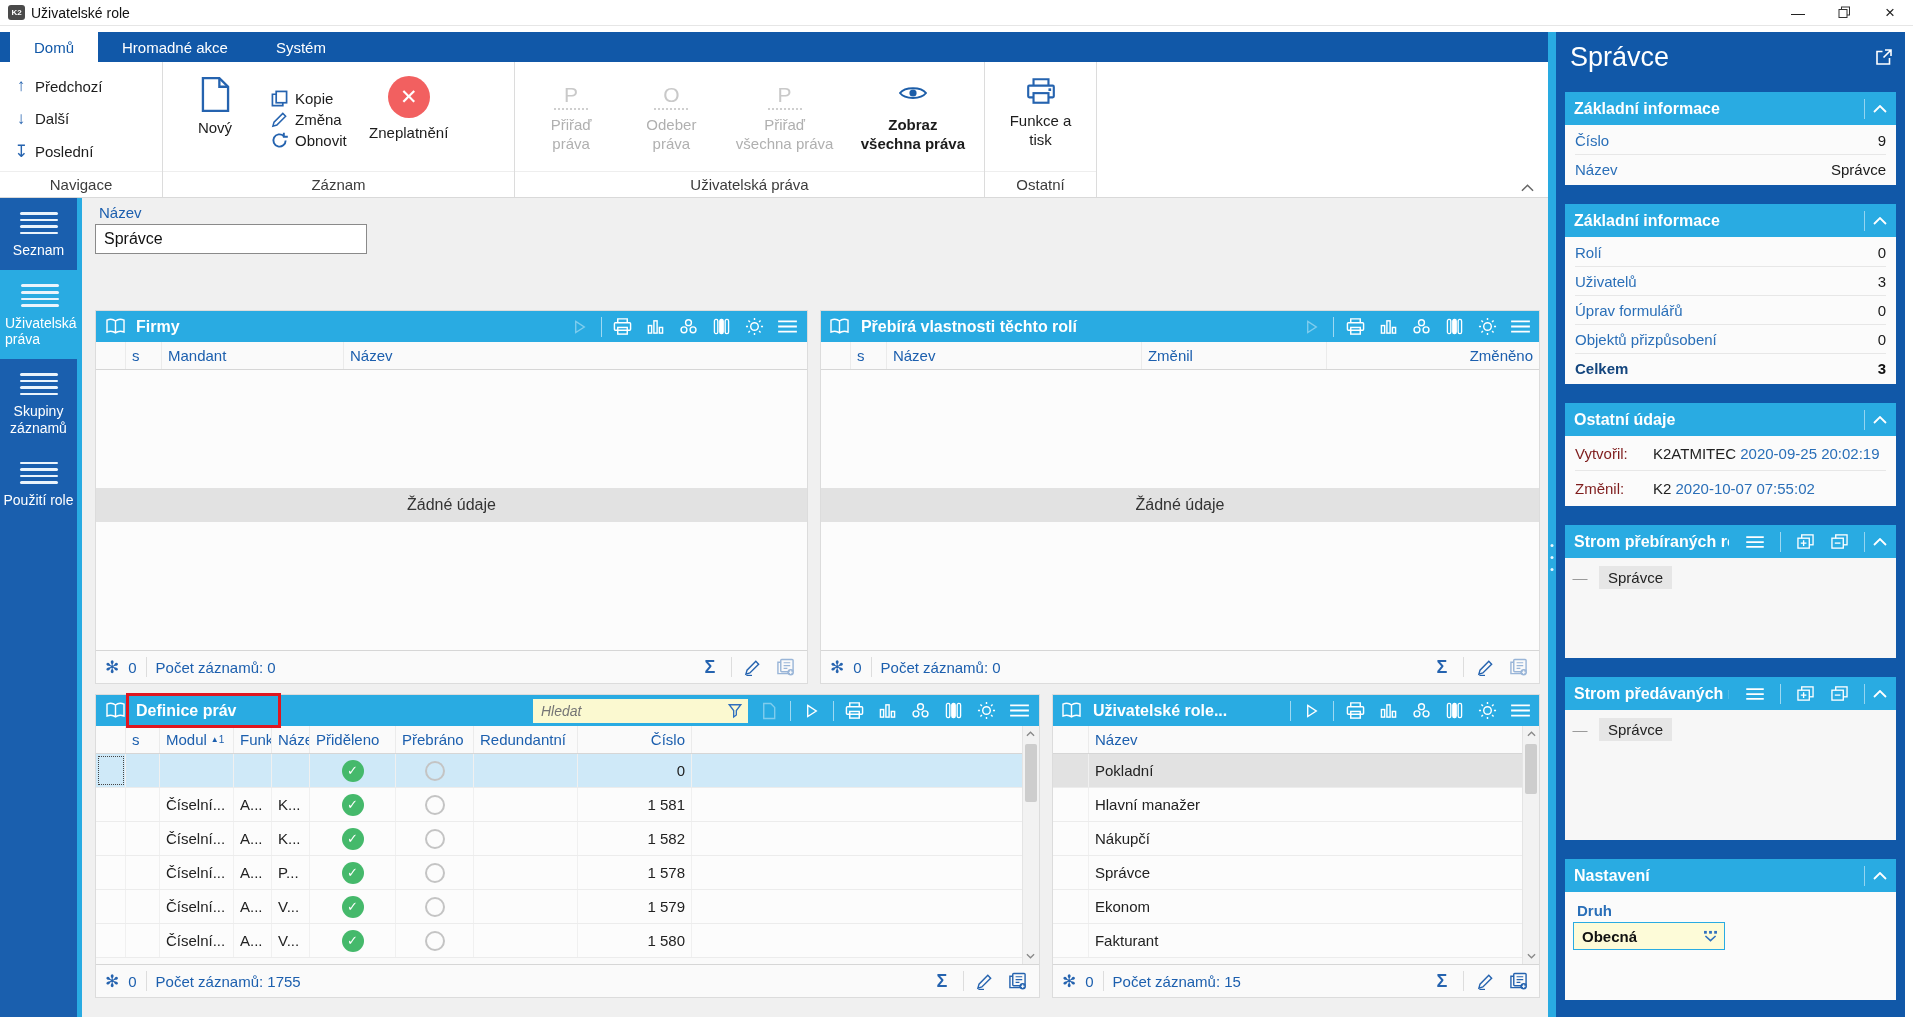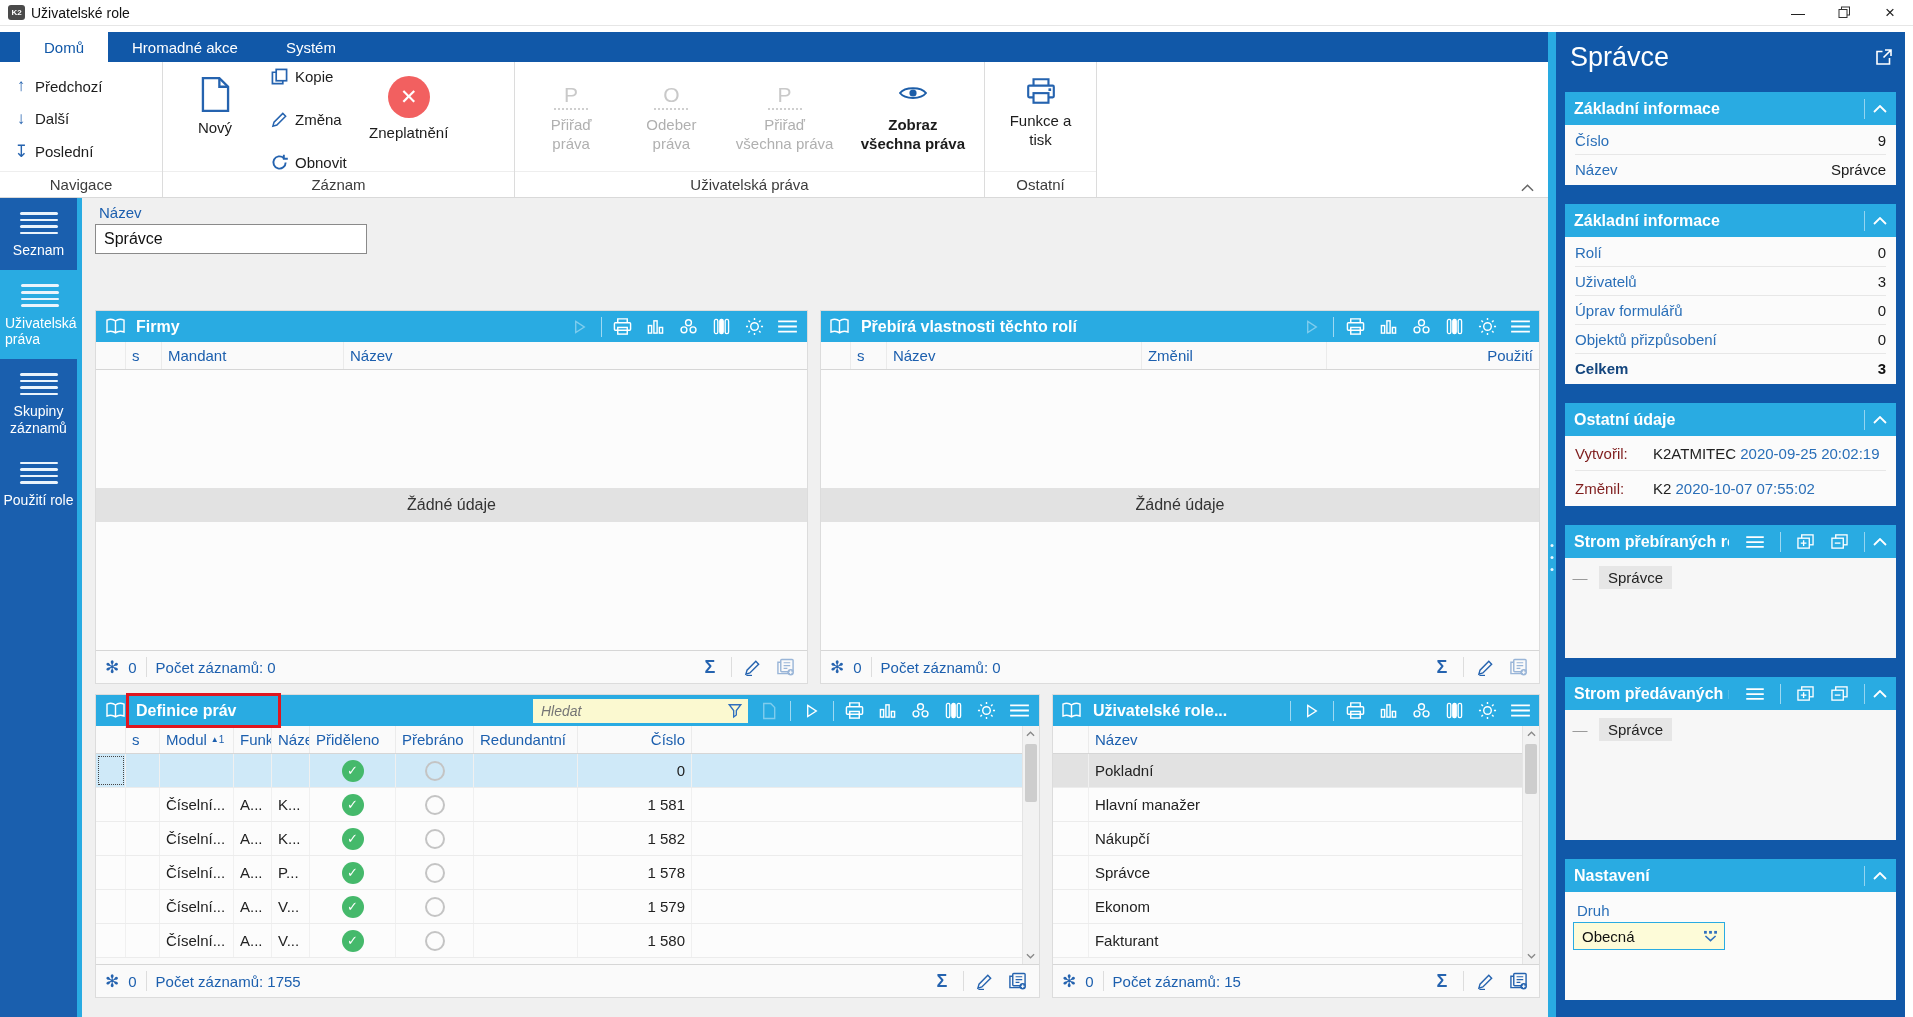--- a/index.html
+++ b/index.html
@@ -14,35 +14,35 @@
   .title-text { font-size:14px; color:#111; }
   .win-controls { margin-left:auto; display:flex; height:100%; }
   .win-btn { width:46px; display:flex; align-items:center; justify-content:center; color:#222; font-size:14px; cursor:default; }
   .topgap { height:6px; background:#fff; }
 
   
   .app-row { flex:1; display:flex; min-height:0; }
   .left-col { width:1548px; display:flex; flex-direction:column; min-height:0; }
 
   
-  .tabbar { height:30px; background:#1158a8; display:flex; align-items:stretch; padding-left:20px; }
+  .tabbar { height:30px; background:#1158a8; display:flex; align-items:stretch; padding-left:10px; }
   .tab { padding:0 24px; display:flex; align-items:center; color:#fff; font-size:15px; cursor:default; }
   .tab.active { background:#fff; color:#1158a8; }
 
   
   .ribbon { height:136px; background:#fff; border-bottom:1px solid #d9d9d9; display:flex; position:relative; }
   .rgroup { display:flex; flex-direction:column; border-right:1px solid #dcdcdc; }
   .rgroup-content { flex:1; display:flex; padding:6px 6px 0 6px; }
   .rgroup-label { height:26px; display:flex; align-items:center; justify-content:center; color:#3c3c3c; font-size:15px; border-top:1px solid #eee; }
   .nav-stack { display:flex; flex-direction:column; justify-content:space-between; padding:4px 8px 6px 8px; }
   .nav-btn { display:flex; align-items:center; gap:7px; color:#1c1c1c; font-size:15px; height:28px; cursor:default; }
   .nav-arrow { color:#2563af; font-size:17px; width:14px; text-align:center; }
   .bigbtn { width:92px; display:flex; flex-direction:column; align-items:center; justify-content:flex-start; gap:6px; padding-top:8px; cursor:default; }
   .bigbtn .blabel { font-size:15px; color:#1c1c1c; text-align:center; line-height:1.25; }
-  .smallstack { display:flex; flex-direction:column; justify-content:space-between; gap:4px; padding:0 10px; }
+  .smallstack { display:flex; flex-direction:column; justify-content:center; gap:4px; padding:0 10px; }
   .smallbtn { display:flex; align-items:center; gap:7px; font-size:15px; color:#1c1c1c; cursor:default; }
   .red-circle { width:42px; height:42px; border-radius:50%; background:#f26060; display:flex; align-items:center; justify-content:center; color:#fff; font-size:21px; font-weight:bold; }
   .disabled-glyph { width:40px; height:34px; display:flex; flex-direction:column; align-items:center; justify-content:flex-end; }
   .dg-letter { font-size:21px; color:#c9c9c9; line-height:1; }
   .dg-dots { width:34px; border-bottom:2px dotted #cfcfcf; margin-top:3px; }
   .bigbtn.disabled .blabel { color:#b0b0b0; }
   .ribbon-collapse { position:absolute; right:14px; bottom:5px; color:#666; cursor:default; }
 
   
   .content-row { flex:1; display:flex; min-height:0; }
@@ -135,21 +135,21 @@
   .ov-row { height:34px; display:flex; align-items:center; border-bottom:1px solid #e7e7e7; gap:6px; }
   .ov-row:last-child { border-bottom:none; }
   .ov-label { color:#7f1d1d; width:72px; flex:none; }
   .ov-val { flex:1; text-align:left; white-space:nowrap; overflow:hidden; }
   .ov-name { color:#222; }
   .ov-date { color:#2a6fb8; }
   .tree-body { padding:8px 6px; display:flex; flex-direction:column; align-items:flex-start; background:#f7f7f7; }
   .tree-item { display:flex; align-items:center; gap:10px; }
   .tree-dash { color:#9b9b9b; width:18px; text-align:center; }
   .tree-label { background:#e6e6e6; padding:3px 9px; color:#222; font-size:15px; }
-  .nast-body { padding:8px 16px 14px 8px; }
+  .nast-body { padding:8px 16px 14px 8px;font-weight:bold; }
   .combo { width:152px; height:28px; background:#fdfbd8; border:1px solid #29abe2; display:flex; align-items:center; padding:0 6px 0 8px; justify-content:space-between; margin-top:3px; }
   .combo-text { font-size:15px; color:#111; }
   .right-margin { width:8px; background:#fff; }
 
   svg { display:block; }
 </style>
 </head>
 <body>
 
 <div class="window">
@@ -522,21 +522,21 @@
                         <path d="M1 2.5h20M1 8h20M1 13.5h20"></path>
                       </g>
                     </svg>
                   </span>
               </div>
               <div class="col-header" style="grid-template-columns:30px 36px 255px 185px 1fr;">
                 <div></div>
                 <div>s</div>
                 <div>Název</div>
                 <div>Změnil</div>
-                <div class="col-right">Použití</div>
+                <div class="col-right">Změněno</div>
               </div>
               <div class="panel-body">
                 <div class="rows-area"></div>
                 <div class="empty-band">Žádné údaje</div>
               </div>
               <div class="status-bar">
                 <span class="sb-flake">✻</span>
                 <span>0</span>
                 <span class="sb-sep"></span>
                 <span>Počet záznamů: 0</span>

